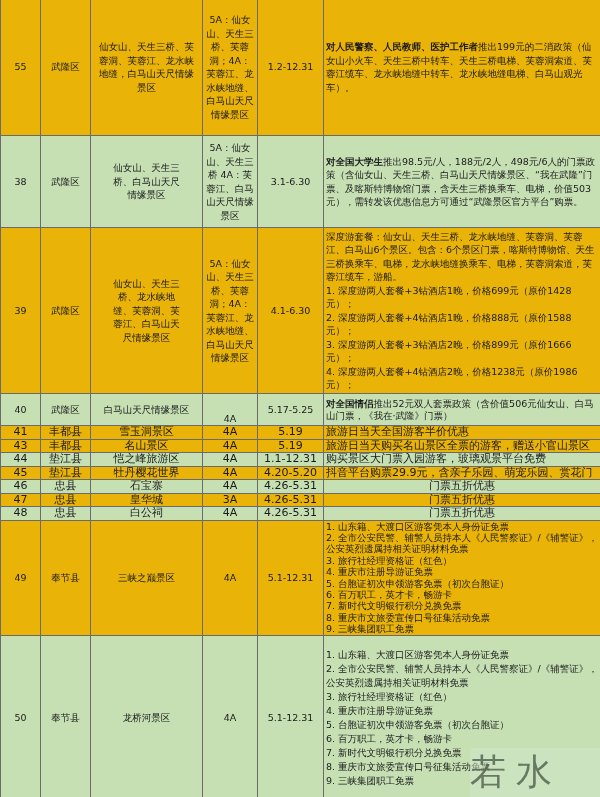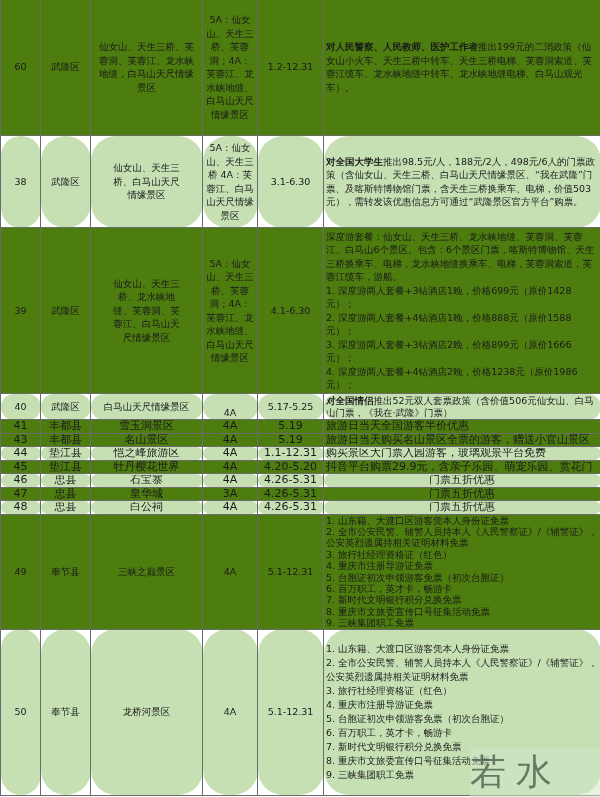--- a/index.html
+++ b/index.html
@@ -2,22 +2,22 @@
 <html><head>
 <meta charset="utf-8">
 <style>
   html, body { margin: 0; padding: 0; background: #ffffff; }
   body { width: 600px; height: 797px; overflow: hidden; position: relative;
          font-family: "DejaVu Sans", "Liberation Sans", sans-serif; color: #1a1a1a; }
   table { border-collapse: collapse; table-layout: fixed; width: 600px; position: absolute; top: -2px; left: 0; }
   td { border: 1px solid #6b6b6b; font-size: 9.5px; line-height: 13.5px; padding: 0 2px; vertical-align: middle; overflow: hidden; }
   td.c { text-align: center; }
   td.l { text-align: left; }
-  tr.g td { background: #c6e0b4; border-radius: 25px; }
-  tr.w td { background: #4d7c0f; }
+  tr.g td { background: #c6e0b4; }
+  tr.w td { background: #eab308; }
   .b { font-weight: bold; }
   .pl { white-space: normal; word-break: break-all; margin-left: 44px; }
   .sm td { line-height: 12.5px; font-size: 11px; height: 12px; }
   .line { display: block; }
   .watermark { position: absolute; left: 470px; top: 748px; width: 135px; height: 50px;
                background: rgba(210,230,200,0.55); pointer-events: none; }
   .watermark span { position: absolute; top: 0; font-size: 36px; color: rgba(60,75,60,0.7);
                     font-family: "DejaVu Sans", sans-serif; letter-spacing: 10px; }
 </style>
 </head>
@@ -28,21 +28,21 @@
     <col style="width:40px">
       <col style="width:50px">
       <col style="width:112px">
       <col style="width:55px">
       <col style="width:66px">
       <col style="width:277px">
   </colgroup>
   <tbody>
 
     <tr class="w" style="height:137px">
-      <td class="c">60</td>
+      <td class="c">55</td>
       <td class="c">武隆区</td>
       <td class="c" style="padding:0 8px">仙女山、天生三桥、芙蓉洞、芙蓉江、龙水峡地缝，白马山天尺情缘景区</td>
       <td class="c">5A：仙女山、天生三桥、芙蓉洞；4A：芙蓉江、龙水峡地缝、白马山天尺情缘景区</td>
       <td class="c">1.2-12.31</td>
       <td class="l pl"><span class="b">对人民警察、人民教师、医护工作者</span><span>推出199元的二消政策（仙女山小火车、天生三桥中转车、天生三桥电梯、芙蓉洞索道、芙蓉江缆车、龙水峡地缝中转车、龙水峡地缝电梯、白马山观光车）。</span></td>
     </tr>
 
     <tr class="g" style="height:92px">
       <td class="c">38</td>
       <td class="c">武隆区</td>
@@ -60,21 +60,21 @@
       <td class="c">4.1-6.30</td>
       <td class="l pl">
         <span class="line">深度游套餐：仙女山、天生三桥、龙水峡地缝、芙蓉洞、芙蓉江、白马山6个景区。包含：6个景区门票，喀斯特博物馆、天生三桥换乘车、电梯，龙水峡地缝换乘车、电梯，芙蓉洞索道，芙蓉江缆车，游船。</span>
         <span class="line">1. 深度游两人套餐+3钻酒店1晚，价格699元（原价1428元）；</span>
         <span class="line">2. 深度游两人套餐+4钻酒店1晚，价格888元（原价1588元）；</span>
         <span class="line">3. 深度游两人套餐+3钻酒店2晚，价格899元（原价1666元）；</span>
         <span class="line">4. 深度游两人套餐+4钻酒店2晚，价格1238元（原价1986元）；</span>
       </td>
     </tr>
 
-    <tr class="g" style="height:26px">
+    <tr class="g" style="height:32px">
       <td class="c">40</td>
       <td class="c">武隆区</td>
       <td class="c">白马山天尺情缘景区</td>
       <td class="c" style="vertical-align:bottom">4A</td>
       <td class="c">5.17-5.25</td>
       <td class="l pl" style="line-height:11.5px"><span class="b">对全国情侣</span><span>推出52元双人套票政策（含价值506元仙女山、白马山门票，《我在·武隆》门票）</span></td>
     </tr>
 
     <tr class="w sm">
       <td class="c">41</td>

